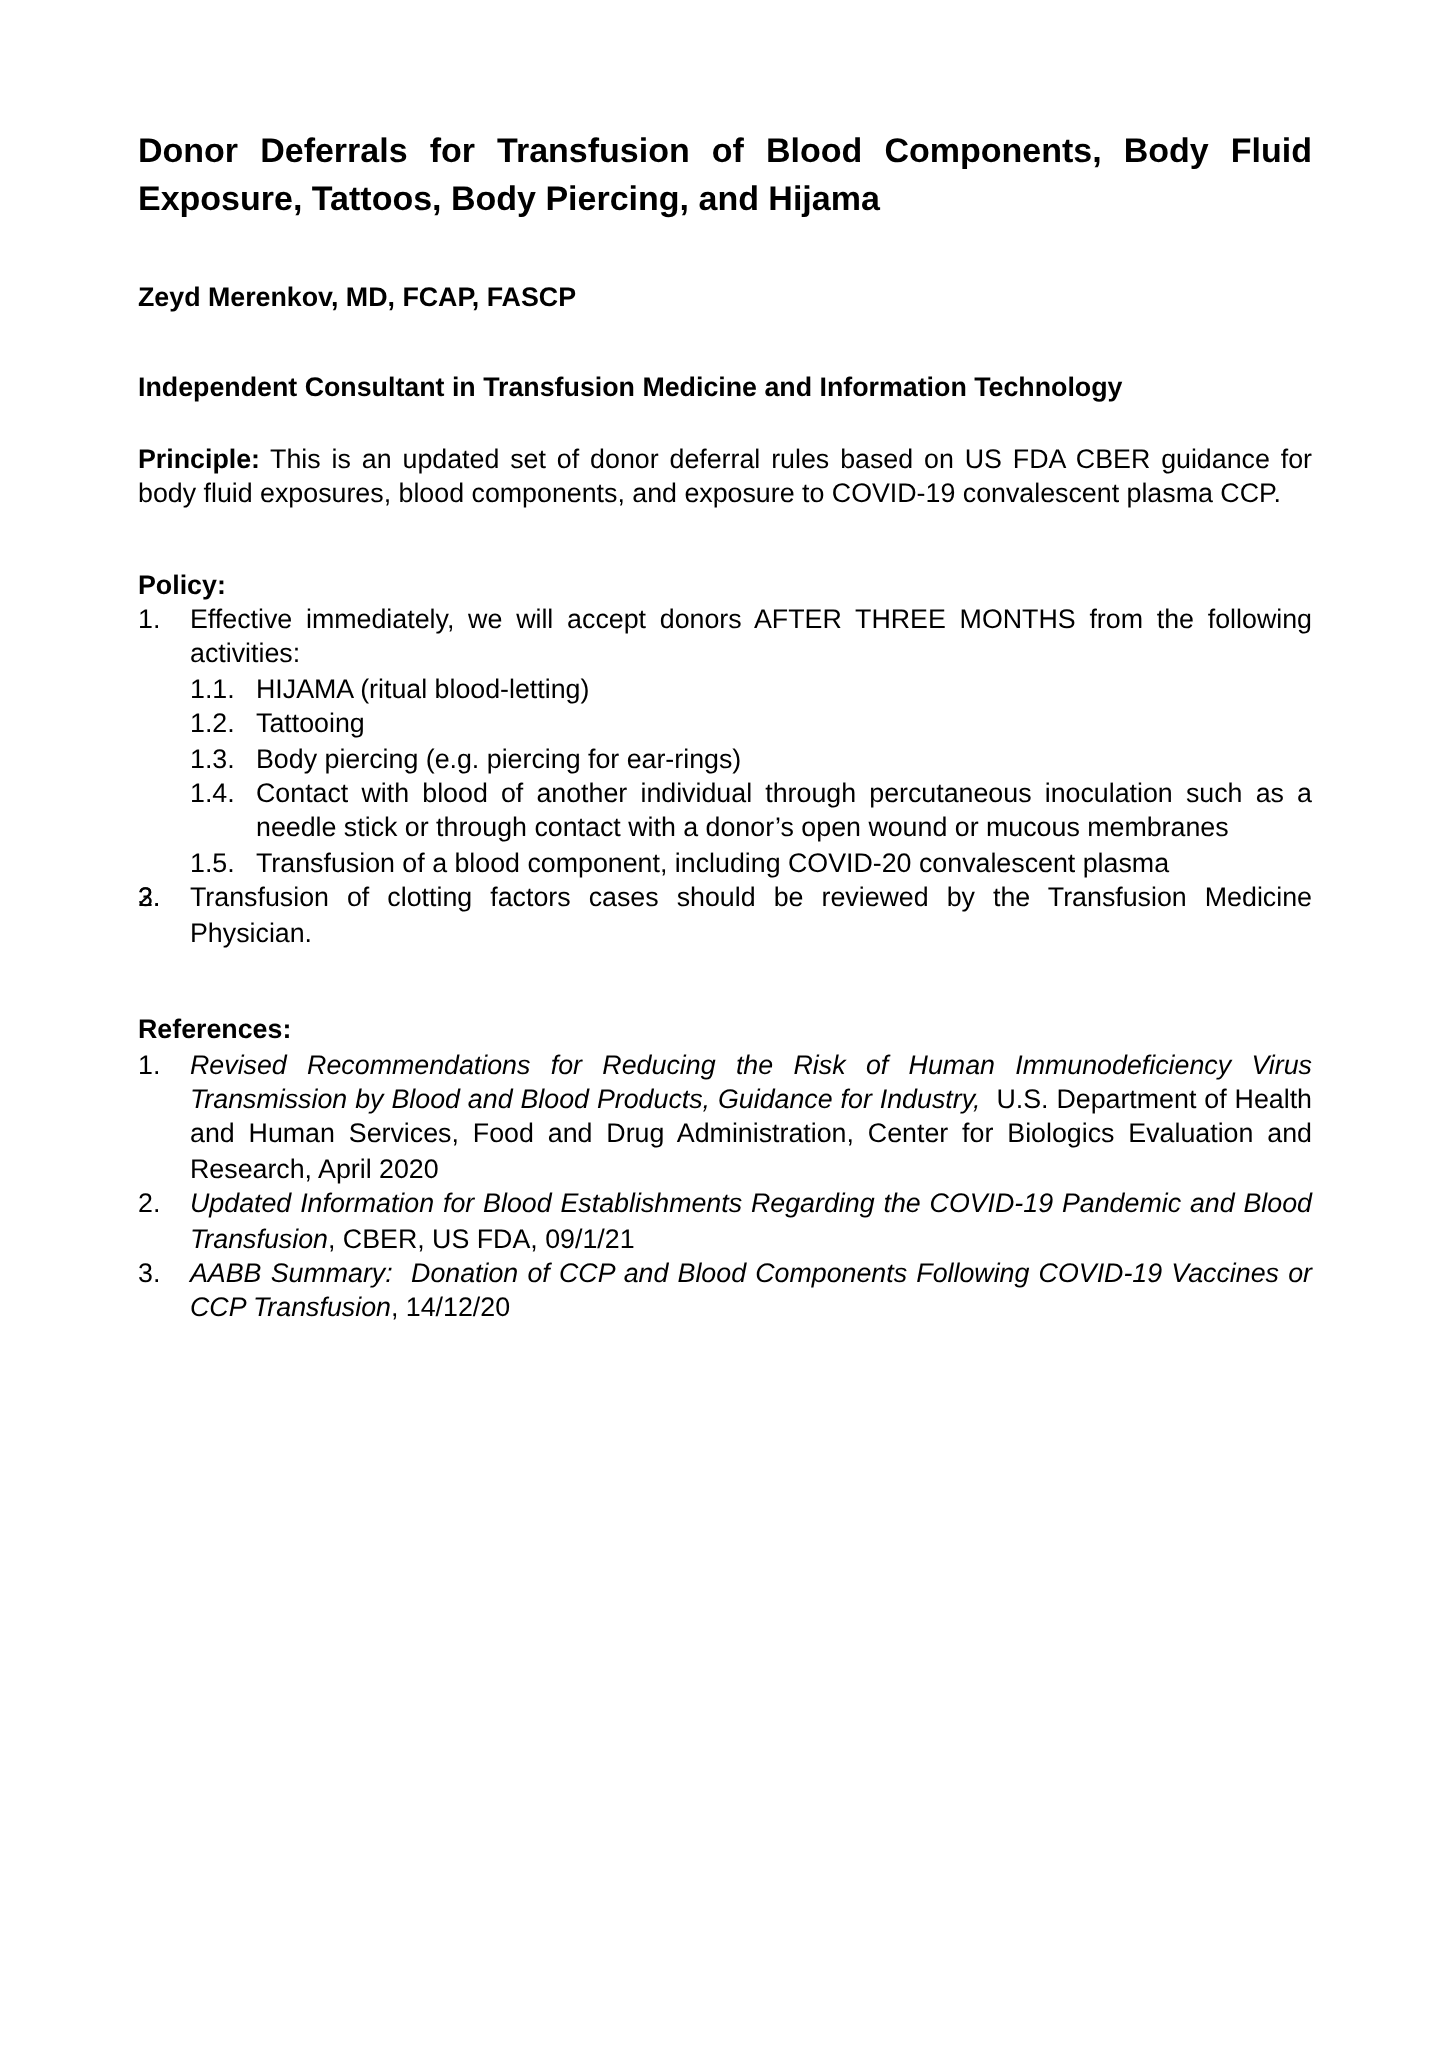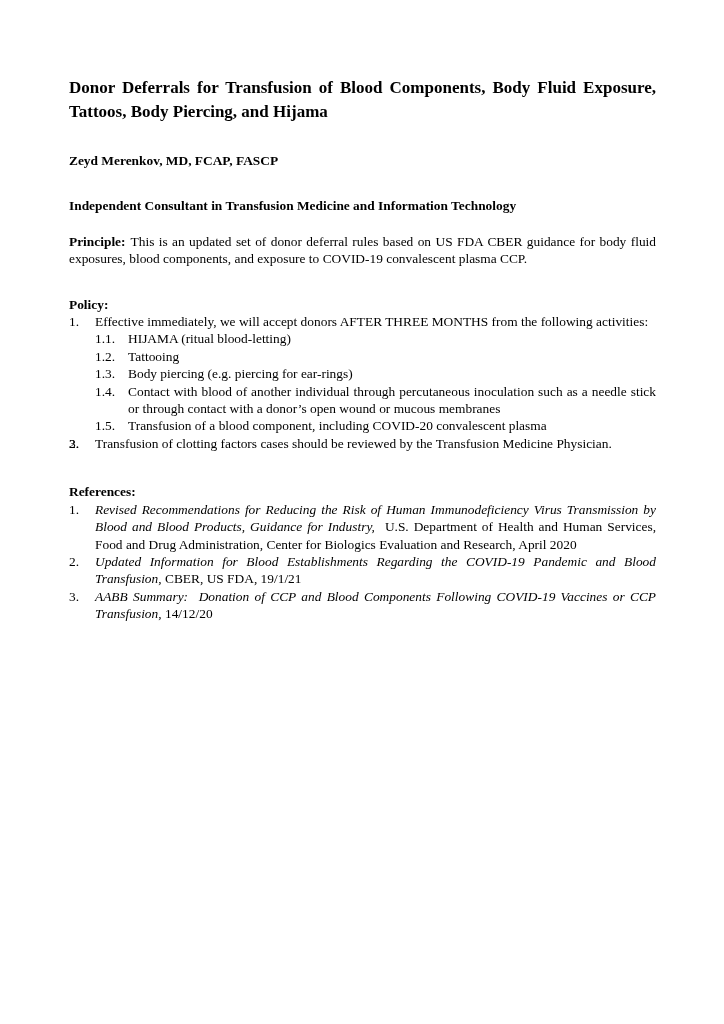--- a/index.html
+++ b/index.html
@@ -8,26 +8,25 @@
   }
   body {
     width: 724px; height: 1024px;
     position: relative;
     overflow: hidden;
     font-family: "Liberation Sans", sans-serif;
     color: #000000;
   }
   .content {
     position: absolute;
-    left: 69px; top: 76px;
+    left: 69px; top: 64px;
     width: 587px;
     font-size: 13.4px;
     line-height: 17.4px;
     text-align: justify;
-    font-family: Liberation Serif, serif;
   }
   .doc-title {
     font-size: 17px;
     line-height: 24px;
     font-weight: bold;
     margin: 0 0 3px 0;
     text-align: justify;
   }
   .bold-line { font-weight: bold; margin-top: 28px; }
   .principle-para { margin: 18px 0 0 0; }
@@ -78,20 +77,20 @@
       <div class="item"><span class="num">3.</span><span>Transfusion of clotting factors cases should be reviewed by the Transfusion Medicine Physician.</span></div>
 
     </div>
 
     <div class="section-heading refs-heading">References:</div>
 
     <div>
 
       <div class="ref-item"><span class="num">1.</span><span class="ref-title">Revised Recommendations for Reducing the Risk of Human Immunodeficiency Virus Transmission by Blood and Blood Products, Guidance for Industry,</span><span>&nbsp; U.S. Department of Health and Human Services, Food and Drug Administration, Center for Biologics Evaluation and Research, April 2020</span></div>
 
-      <div class="ref-item"><span class="num">2.</span><span class="ref-title">Updated Information for Blood Establishments Regarding the COVID-19 Pandemic and Blood Transfusion</span><span>, CBER, US FDA, 19/1/21</span></div>
+      <div class="ref-item"><span class="num">2.</span><span class="ref-title">Updated Information for Blood Establishments Regarding the COVID-19 Pandemic and Blood Transfusion</span><span>, CBER, US FDA, 09/1/21</span></div>
 
       <div class="ref-item"><span class="num">3.</span><span class="ref-title">AABB Summary:&nbsp; Donation of CCP and Blood Components Following COVID-19 Vaccines or CCP Transfusion</span><span>, 14/12/20</span></div>
 
     </div>
 
   </div>
 </div>
 
 </body></html>

